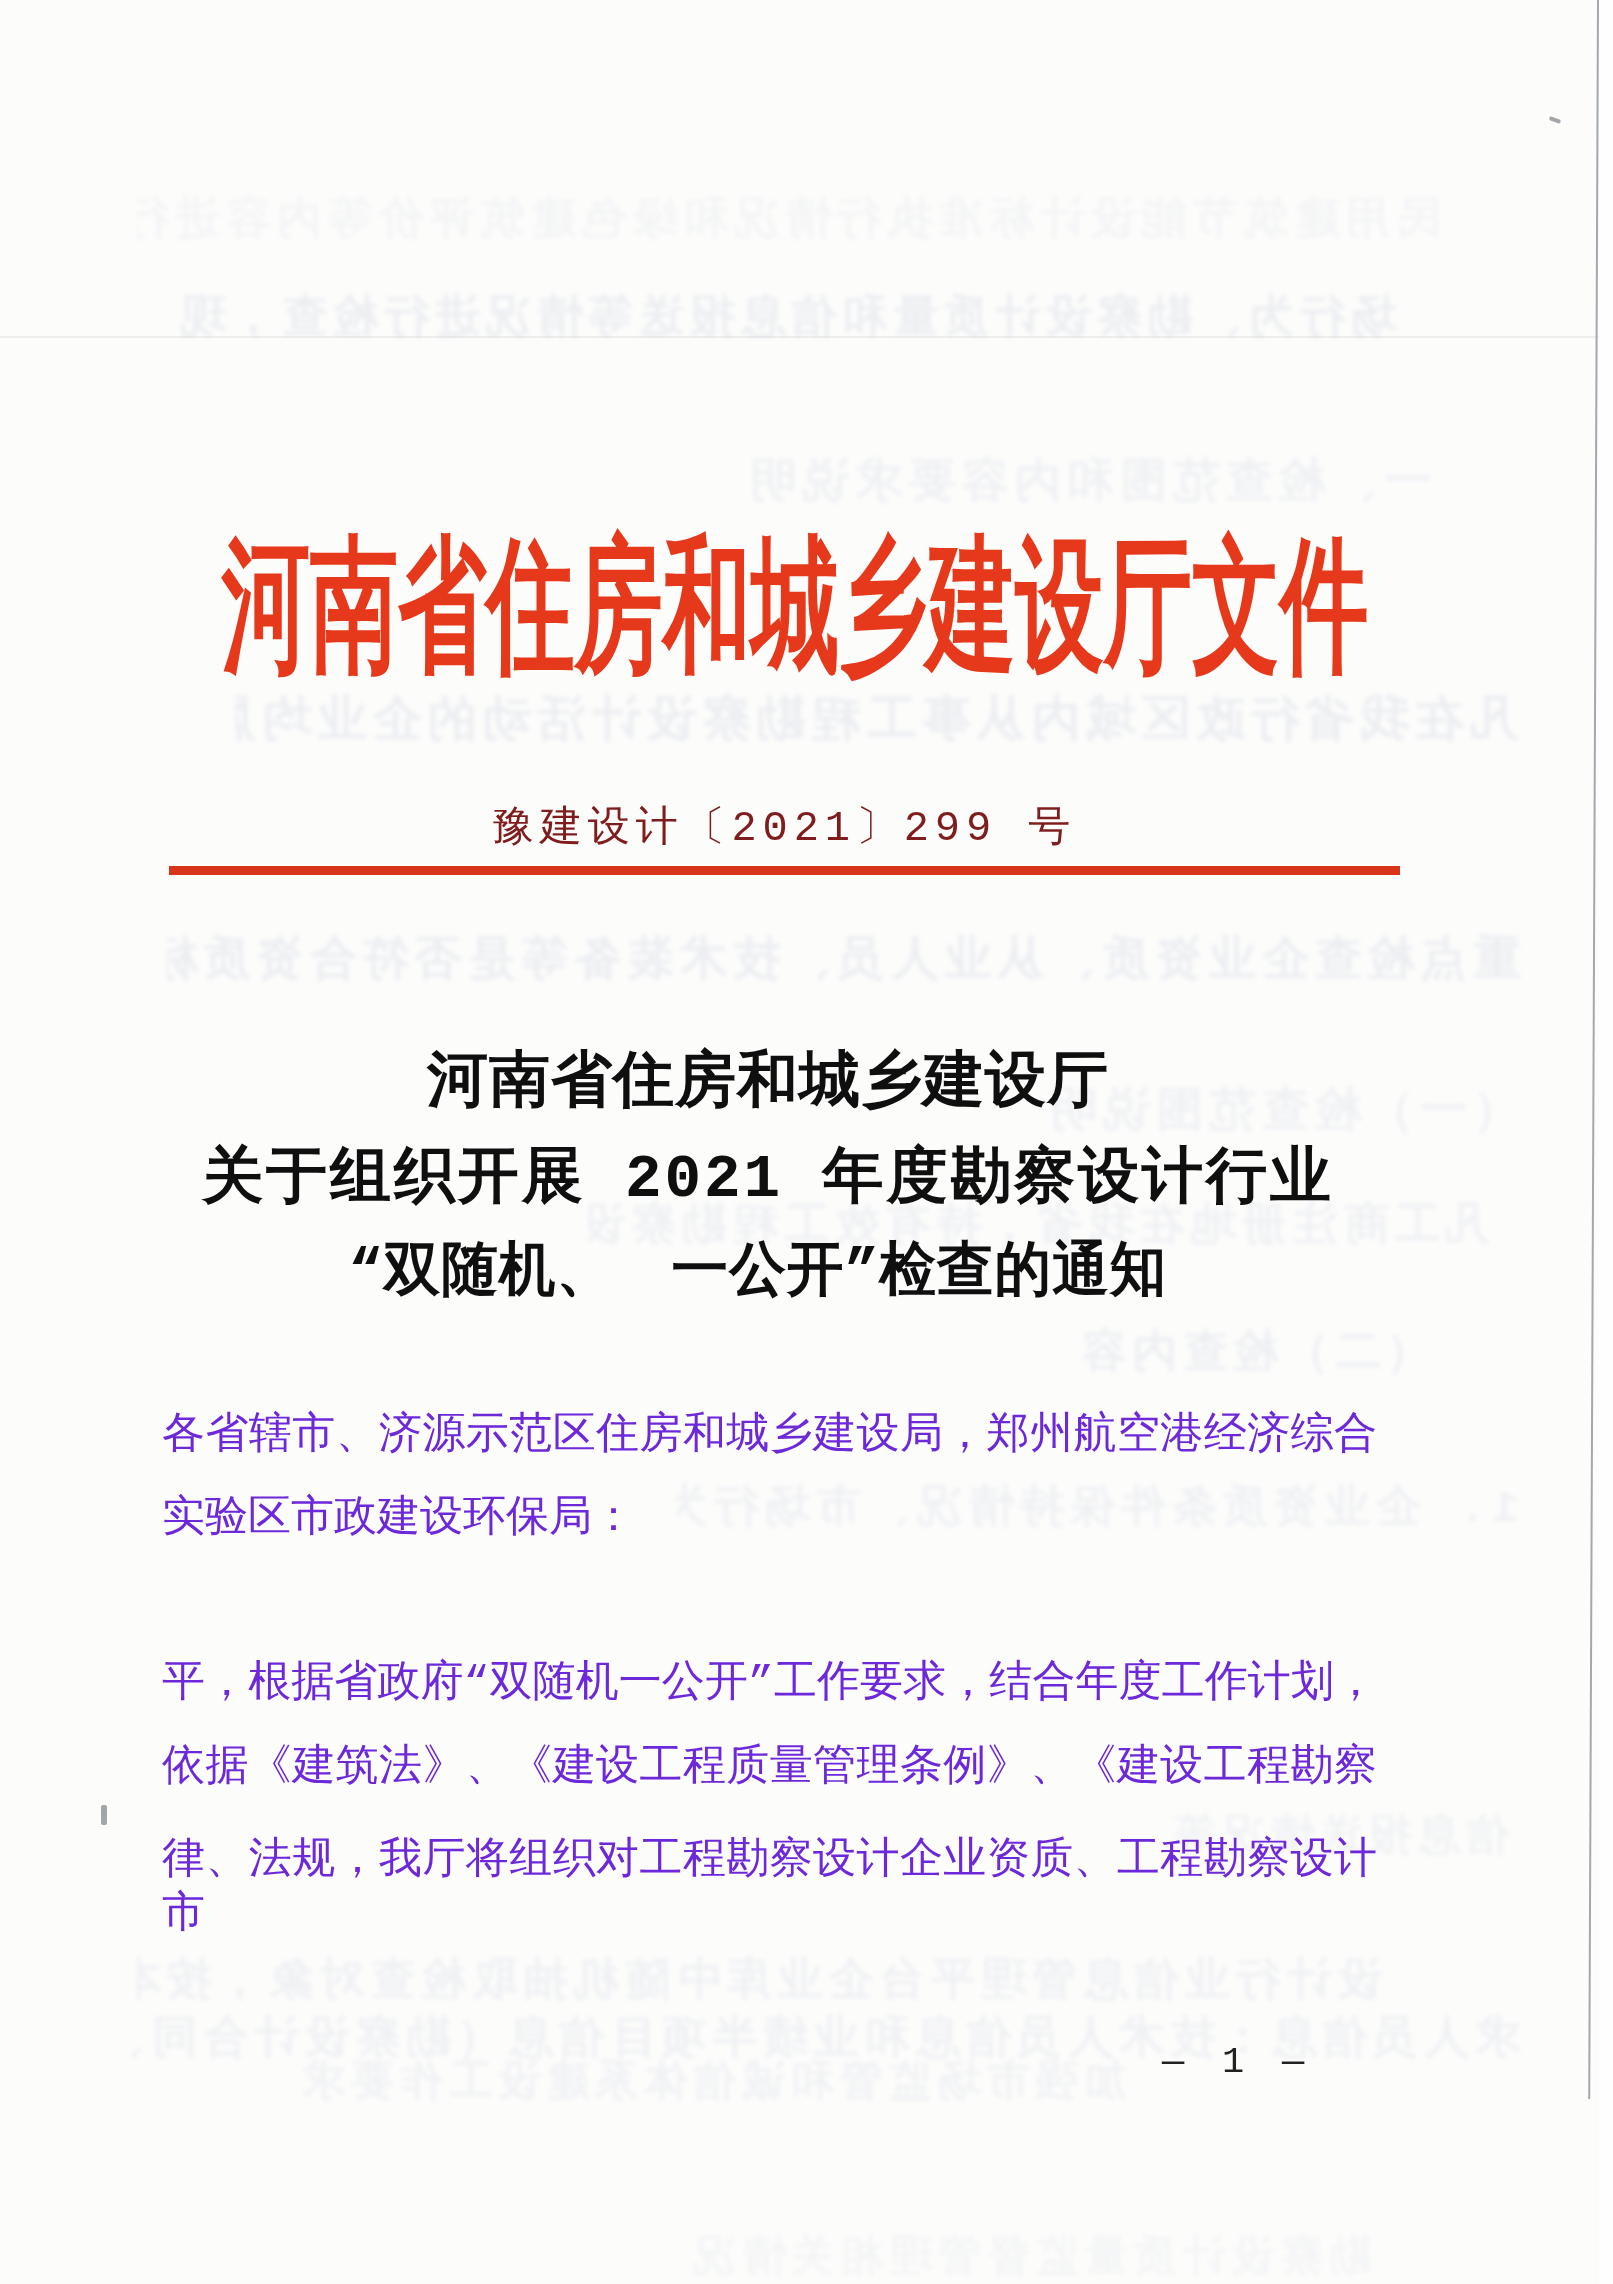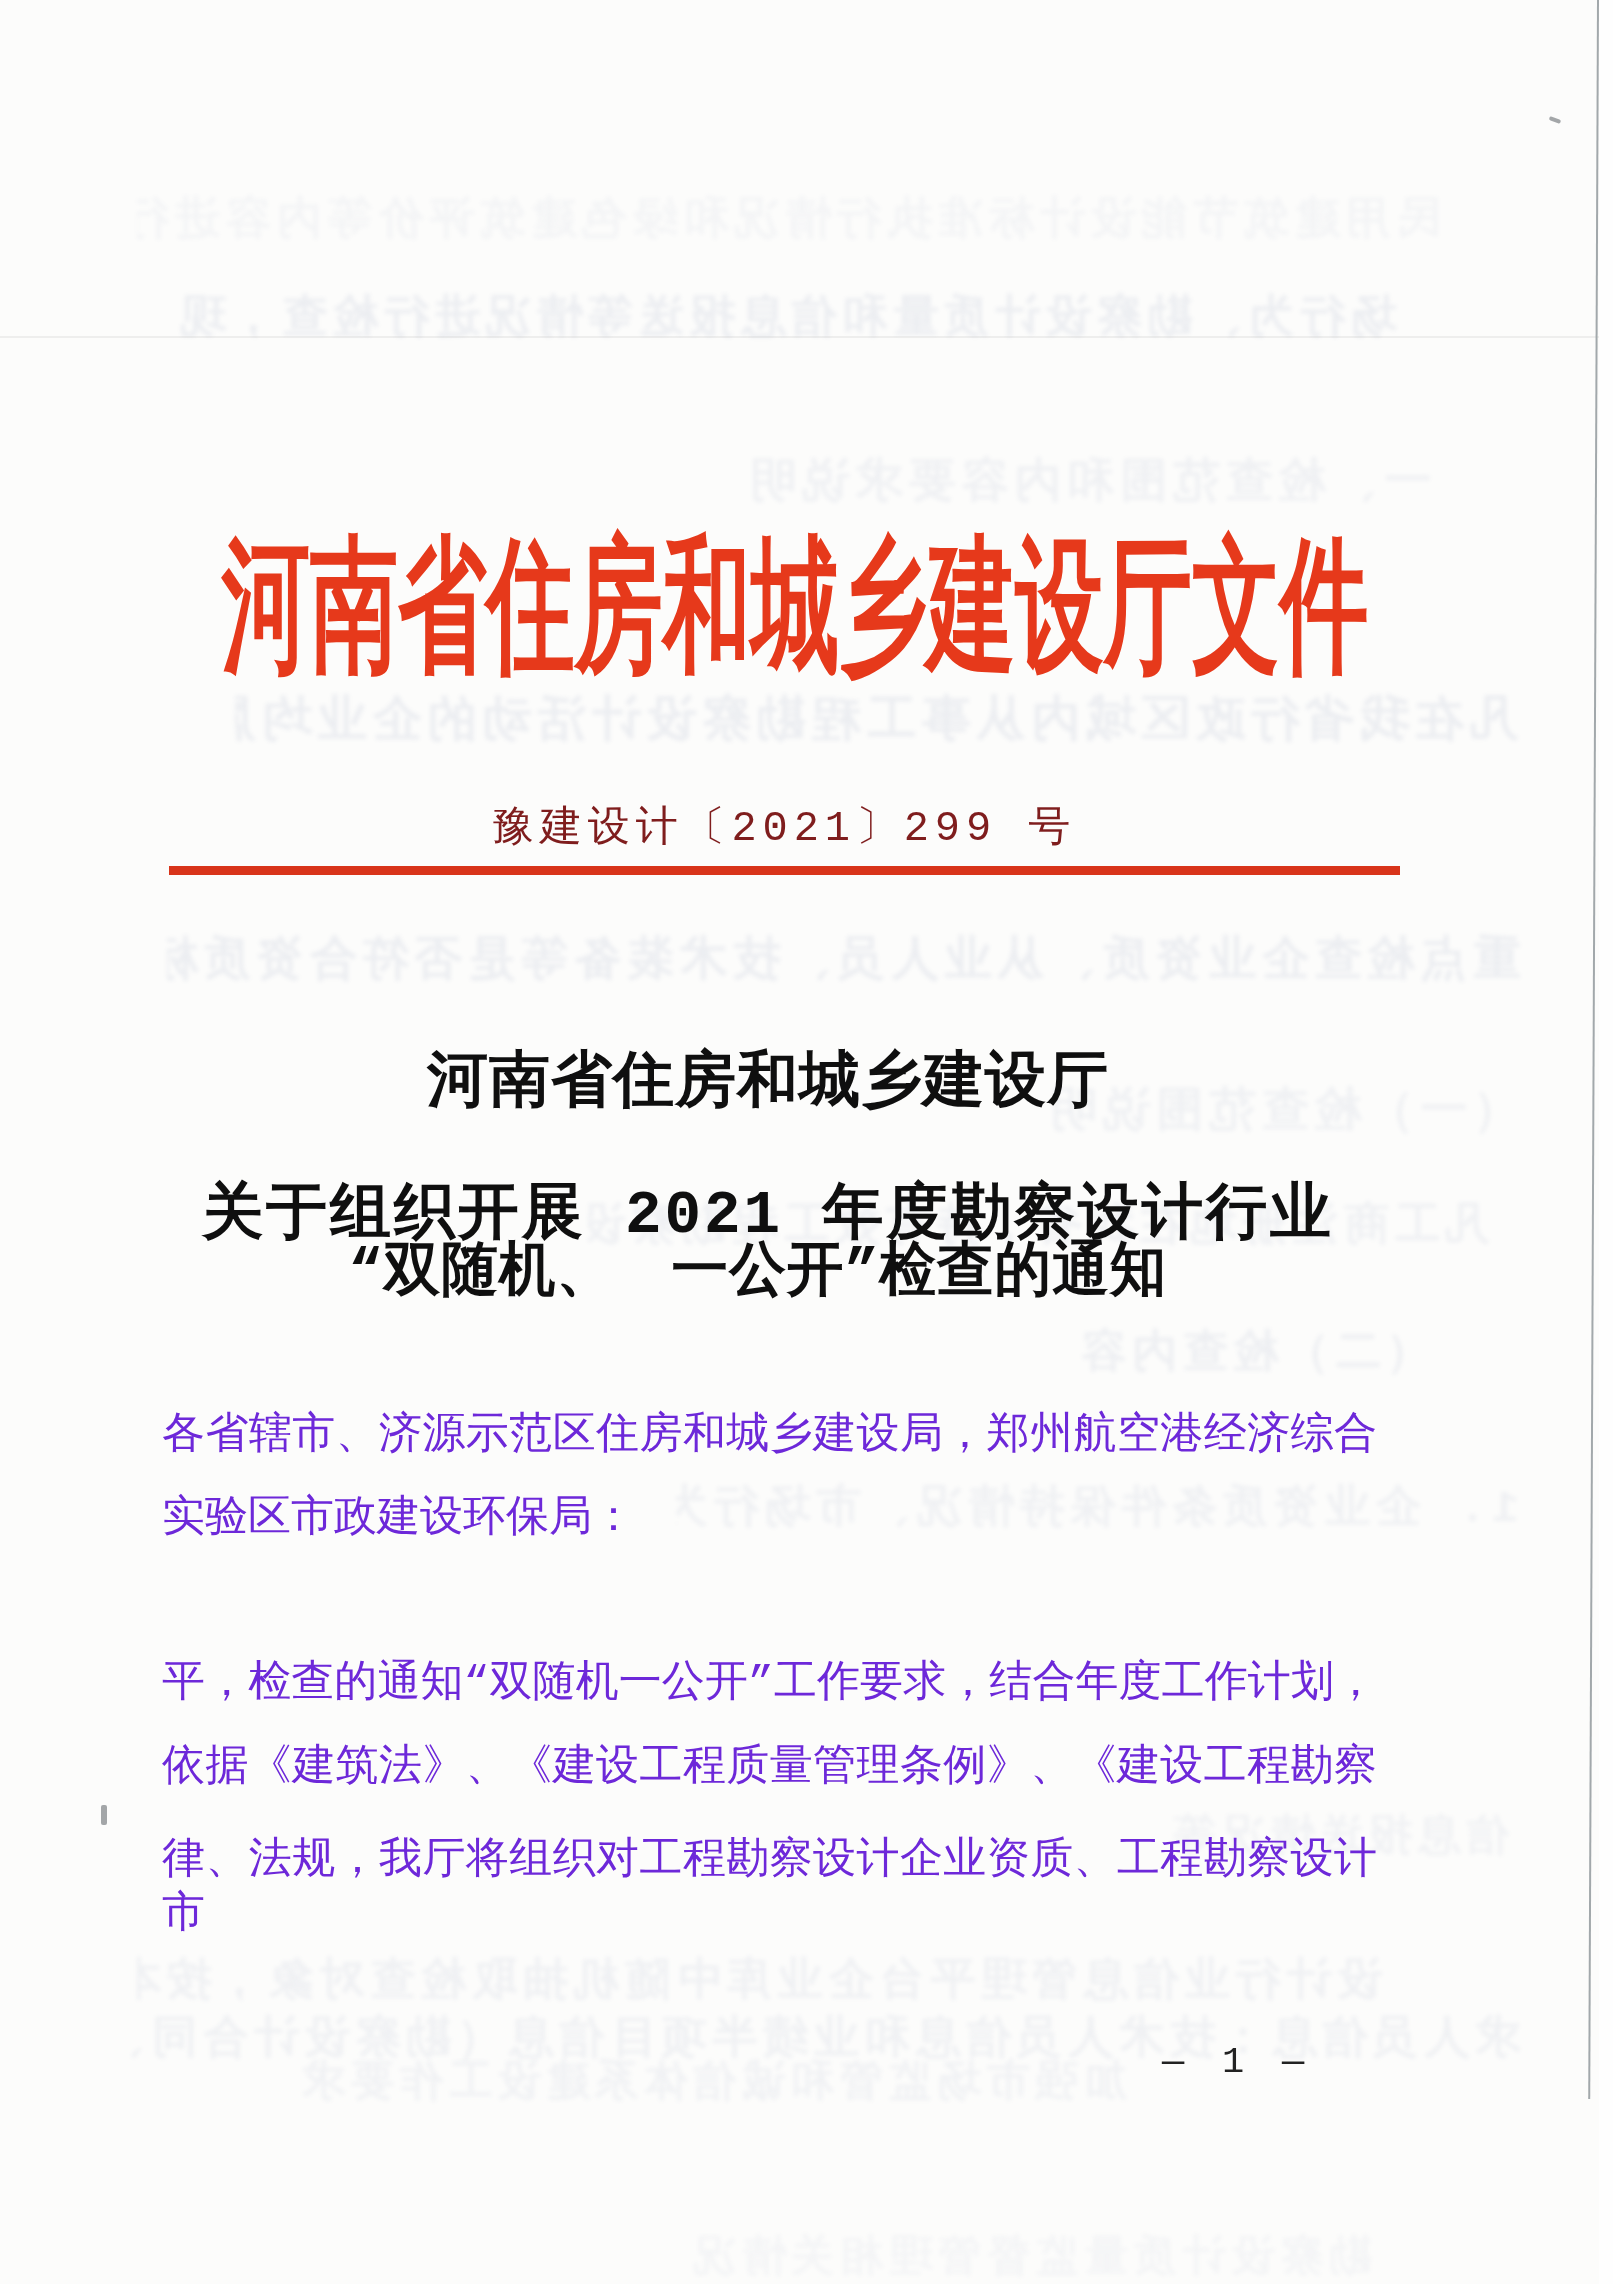--- a/index.html
+++ b/index.html
@@ -44,21 +44,21 @@
     transform:translateX(-50%);
   }
   .red-rule{
     position:absolute;left:169px;top:866px;width:1231px;height:8.8px;
     background:#d8341a;
   }
   .title-line{color:#0f0f0f;font-weight:700;}
   .title-1{top:1039px;left:768px;}
   .title-1 > span{font-size:61px;letter-spacing:1px;transform:translateX(-50%);}
   .title-2{top:1135px;left:768px;}
-  .title-2 > span{font-size:61px;letter-spacing:2.9px;transform:translateX(-50%);margin-top:36px;}
+  .title-2 > span{font-size:61px;letter-spacing:2.9px;transform:translateX(-50%);}
   .title-3{top:1230px;left:758px;}
   .title-3 > span{font-size:59px;letter-spacing:1px;transform:translateX(-50%) scaleX(0.96);}
   .body-line{
     position:absolute;left:162px;width:1215px;height:61px;
     font-size:43px;line-height:1.25;color:#6d28d9;
     text-align:justify;text-align-last:justify;
     box-sizing:border-box;
   }
   .body-line.flow-left{text-align-last:left;}
   .body-line.indent{padding-left:88px;}
@@ -106,21 +106,21 @@
   </div>
   <div class="centered title-line title-2">
     <span>关于组织开展 2021 年度勘察设计行业</span>
   </div>
   <div class="centered title-line title-3">
     <span>“双随机、　一公开”检查的通知</span>
   </div>
 
   <div class="body-line" style="top:1409px;">各省辖市、济源示范区住房和城乡建设局，郑州航空港经济综合</div>
   <div class="body-line flow-left" style="top:1492px;">实验区市政建设环保局：</div>
-  <div class="body-line" style="top:1657px;">平，检查的通知“双随机一公开”工作要求，结合年度工作计划，</div>
+  <div class="body-line" style="top:1657px;">平，根据省政府“双随机一公开”工作要求，结合年度工作计划，</div>
   <div class="body-line" style="top:1741px;">依据《建筑法》、《建设工程质量管理条例》、《建设工程勘察</div>
   <div class="body-line" style="top:1834px;">律、法规，我厅将组织对工程勘察设计企业资质、工程勘察设计市</div>
 
   <div class="centered page-num">
     <span>— 1 —</span>
   </div>
 
 </div>
 
 

